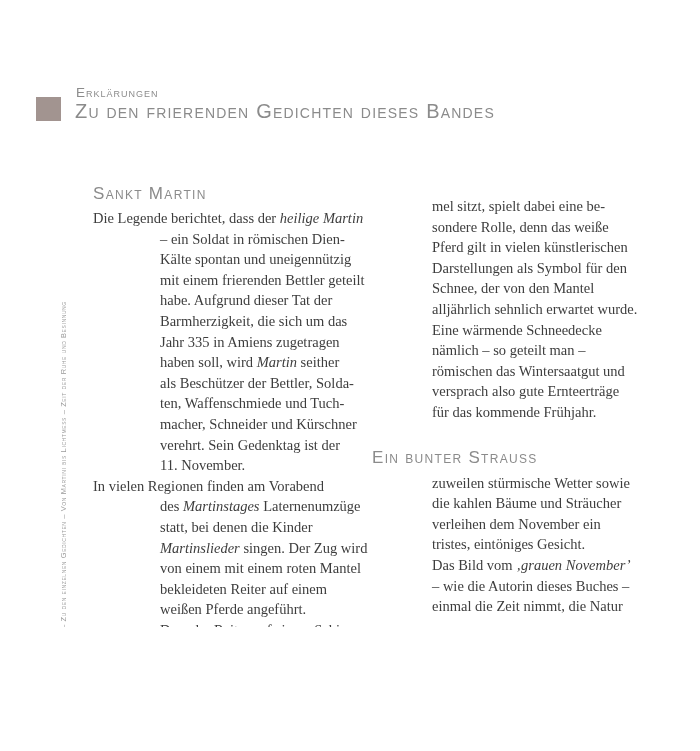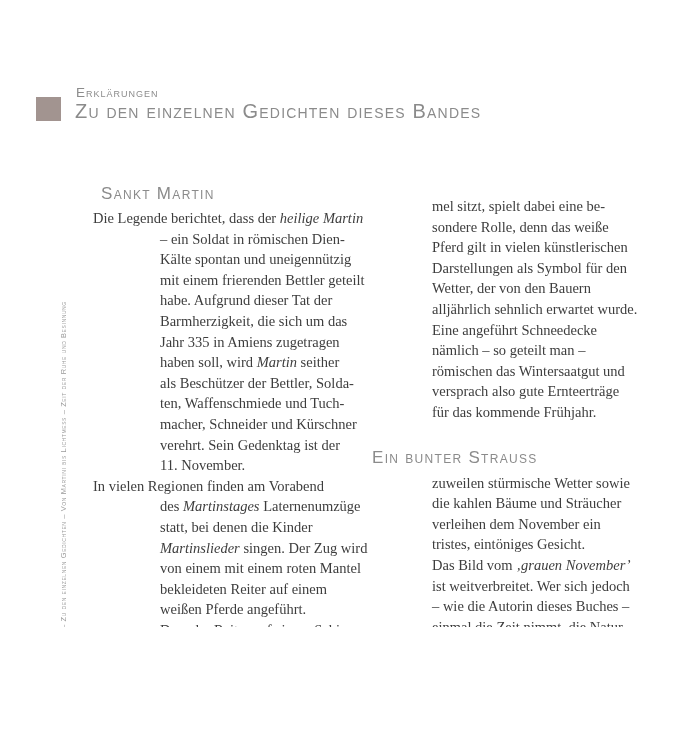--- a/index.html
+++ b/index.html
@@ -50,21 +50,21 @@
     font-size:7.5px;line-height:10px;
     letter-spacing:0.6px;
     color:#9a9a9a;
     white-space:nowrap;
   }
   
   .col{position:absolute;color:var(--body);}
   .col-left{left:93px;top:183px;width:305px;}
   .col-right{left:372px;top:196px;width:305px;}
   .section-heading{
-    margin:0 0 4px 8px;
+    margin:0 0 4px 0;
     font-family:"Liberation Sans", sans-serif;
     font-variant:small-caps;
     font-weight:400;
     font-size:17px;line-height:21px;
     letter-spacing:1.3px;
     color:var(--heading);
     white-space:nowrap;
   }
   .col-right .section-heading{margin:24px 0 5px 0;}
   .tline{
@@ -84,21 +84,21 @@
   .pagenum-45{left:63px;top:684px;}
   .pagenum-46{left:83px;top:699px;font-style:italic;}
 </style>
 </head>
 <body>
 
 <div class="page">
 
   <div class="accent-square"></div>
   <div class="eyebrow">Erklärungen</div>
-  <div class="main-title">Zu den einzelnen Gedichten dieses Bandes</div>
+  <div class="main-title">Zu den frierenden Gedichten dieses Bandes</div>
 
   <div class="sidebar-vertical">Erklärungen – Zu den einzelnen Gedichten – Von Martini bis Lichtmess – Zeit der Ruhe und Besinnung</div>
 
   <section class="col col-left">
     <h2 class="section-heading">Sankt Martin</h2>
     <div class="lines">
         <div class="tline"><span>Die Legende berichtet, dass der </span><span class="it">heilige Martin</span></div>
         <div class="tline indent"><span>– ein Soldat in römischen Dien-</span></div>
         <div class="tline indent"><span>Kälte spontan und uneigennützig</span></div>
         <div class="tline indent"><span>mit einem frierenden Bettler geteilt</span></div>
@@ -121,36 +121,35 @@
         <div class="tline indent"><span>Dass der Reiter auf einem Schim-</span></div>
       </div>
   </section>
 
   <section class="col col-right">
     <div class="lines">
         <div class="tline indent"><span>mel sitzt, spielt dabei eine be-</span></div>
         <div class="tline indent"><span>sondere Rolle, denn das weiße</span></div>
         <div class="tline indent"><span>Pferd gilt in vielen künstlerischen</span></div>
         <div class="tline indent"><span>Darstellungen als Symbol für den</span></div>
-        <div class="tline indent"><span>Wetter, der von den Bauern</span></div>
+        <div class="tline indent"><span>Schnee, der von den Mantel</span></div>
         <div class="tline indent"><span>alljährlich sehnlich erwartet wurde.</span></div>
-        <div class="tline indent"><span>Eine angeführt Schneedecke</span></div>
+        <div class="tline indent"><span>Eine wärmende Schneedecke</span></div>
         <div class="tline indent"><span>nämlich – so geteilt man –</span></div>
         <div class="tline indent"><span>römischen das Wintersaatgut und</span></div>
         <div class="tline indent"><span>versprach also gute Ernteerträge</span></div>
         <div class="tline indent"><span>für das kommende Frühjahr.</span></div>
       </div>
     <h2 class="section-heading">Ein bunter Strauss</h2>
     <div class="lines">
         <div class="tline indent"><span>zuweilen stürmische Wetter sowie</span></div>
         <div class="tline indent"><span>die kahlen Bäume und Sträucher</span></div>
         <div class="tline indent"><span>verleihen dem November ein</span></div>
         <div class="tline indent"><span>tristes, eintöniges Gesicht.</span></div>
         <div class="tline indent"><span>Das Bild vom </span><span class="it">‚grauen November’</span></div>
-        <div class="tline indent"><span>ist weitverbreitet. Wer sich jedoch</span></div>
         <div class="tline indent"><span>– wie die Autorin dieses Buches –</span></div>
         <div class="tline indent"><span>einmal die Zeit nimmt, die Natur</span></div>
       </div>
   </section>
 
   <div class="pagenum pagenum-45">45</div>
   <div class="pagenum pagenum-46">46</div>
 
 </div>
 

